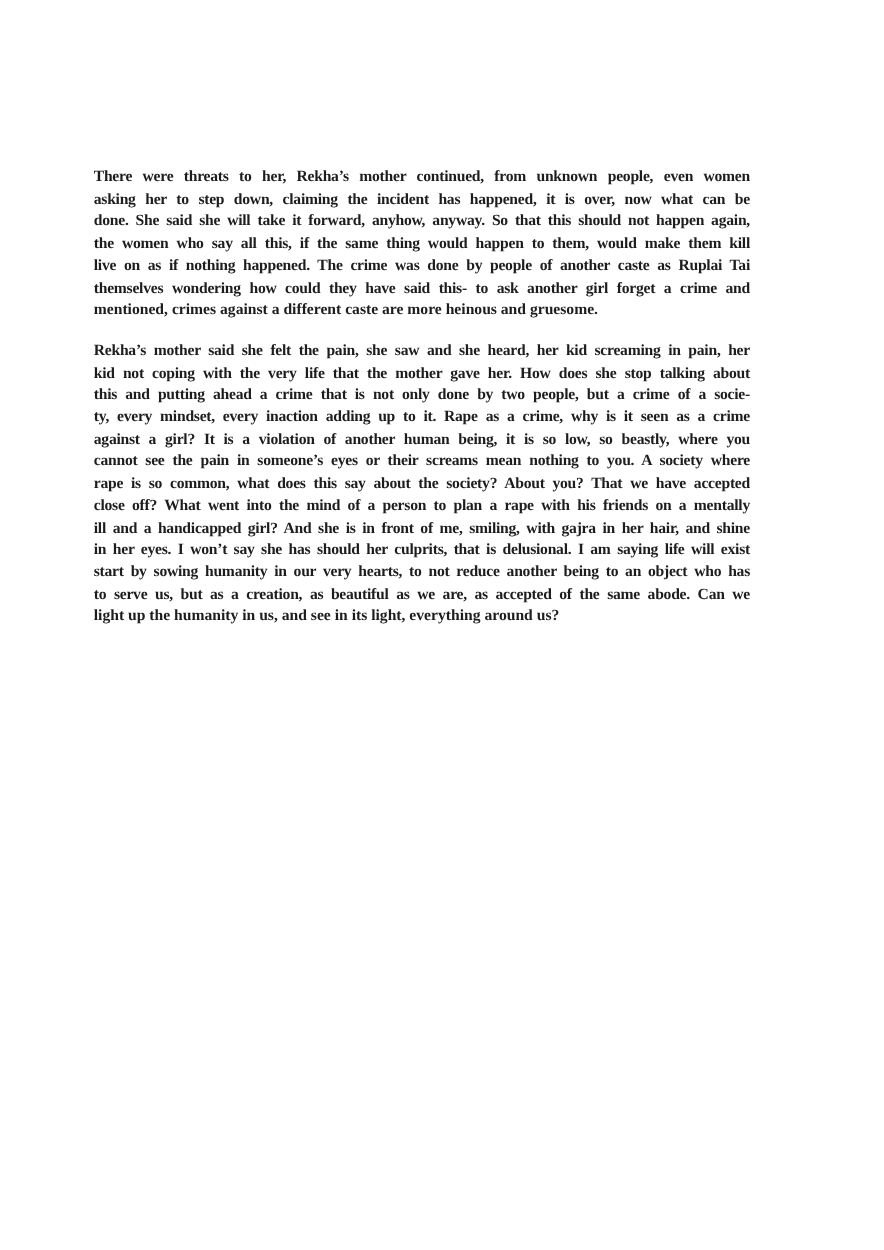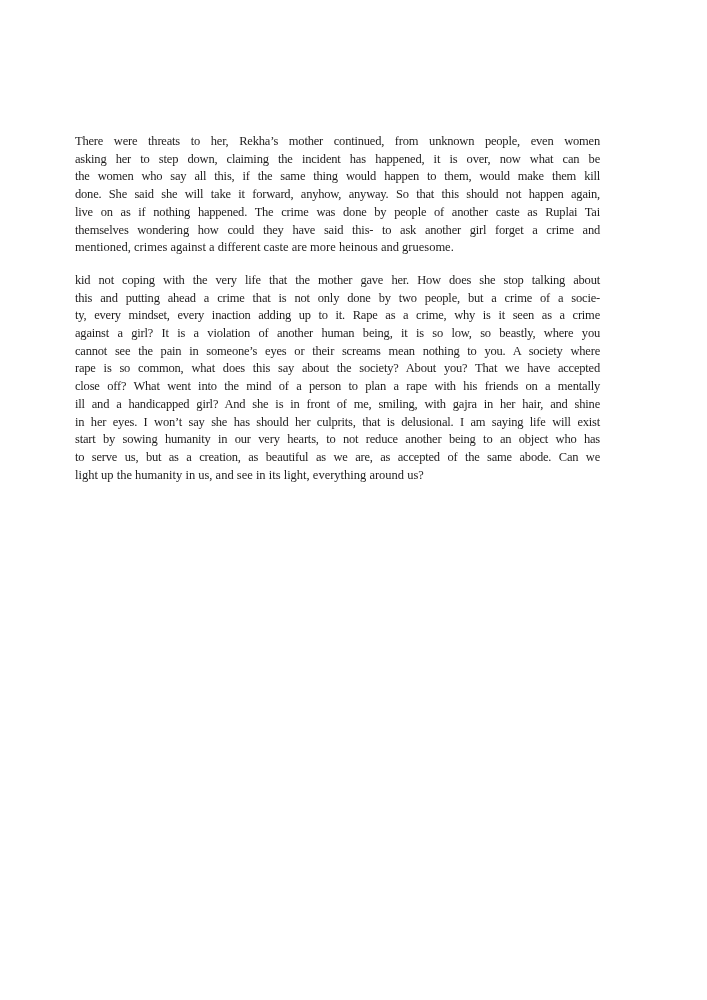--- a/index.html
+++ b/index.html
@@ -42,31 +42,32 @@
   .line.last {
     text-align-last: left;
     word-spacing: 0;
     letter-spacing: 0;
   }
 </style>
 </head>
 <body>
 
 <div class="page">
-  <div class="text-block" style="color: rgb(30, 28, 28);">
+  <div class="text-block" style="color: rgb(30, 28, 28); font-weight: bold;">
       <div class="paragraph">
         <div class="line">There were threats to her, Rekha’s mother continued, from unknown people, even women</div>
         <div class="line">asking her to step down, claiming the incident has happened, it is over, now what can be</div>
+        <div class="line">done. She said she will take it forward, anyhow, anyway. So that this should not happen again,</div>
         <div class="line">the women who say all this, if the same thing would happen to them, would make them kill</div>
-        <div class="line">done. She said she will take it forward, anyhow, anyway. So that this should not happen again,</div>
         <div class="line">live on as if nothing happened. The crime was done by people of another caste as Ruplai Tai</div>
         <div class="line">themselves wondering how could they have said this- to ask another girl forget a crime and</div>
         <div class="line last">mentioned, crimes against a different caste are more heinous and gruesome.</div>
       </div>
       <div class="paragraph">
+        <div class="line">Rekha’s mother said she felt the pain, she saw and she heard, her kid screaming in pain, her</div>
         <div class="line">kid not coping with the very life that the mother gave her. How does she stop talking about</div>
         <div class="line">this and putting ahead a crime that is not only done by two people, but a crime of a socie-</div>
         <div class="line">ty, every mindset, every inaction adding up to it. Rape as a crime, why is it seen as a crime</div>
         <div class="line">against a girl? It is a violation of another human being, it is so low, so beastly, where you</div>
         <div class="line">cannot see the pain in someone’s eyes or their screams mean nothing to you. A society where</div>
         <div class="line">rape is so common, what does this say about the society? About you? That we have accepted</div>
         <div class="line">close off? What went into the mind of a person to plan a rape with his friends on a mentally</div>
         <div class="line">ill and a handicapped girl? And she is in front of me, smiling, with gajra in her hair, and shine</div>
         <div class="line">in her eyes. I won’t say she has should her culprits, that is delusional. I am saying life will exist</div>
         <div class="line">start by sowing humanity in our very hearts, to not reduce another being to an object who has</div>

